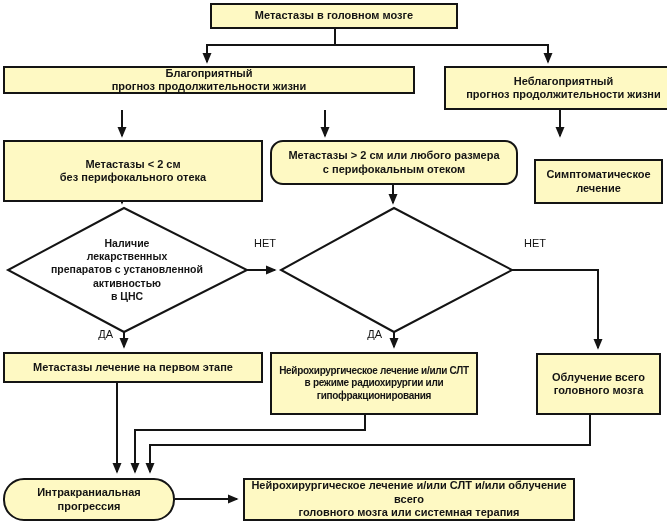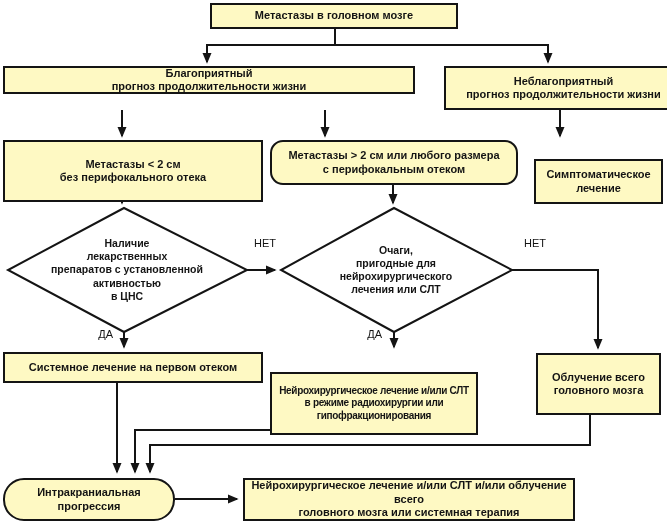--- a/index.html
+++ b/index.html
@@ -9,21 +9,21 @@
   .connectors { position:absolute; left:0; top:0; width:667px; height:525px; }
   .conn { stroke:#141414; stroke-width:2; fill:none; }
   .diamond { fill:#ffffff; stroke:#141414; stroke-width:2; }
   .node {
     position:absolute; border:2px solid #141414; background:#fef9c3;
     display:flex; align-items:center; justify-content:center;
     text-align:center; white-space:pre-line;
     font-size:11px; font-weight:bold; line-height:1.22; color:#141414;
     padding:10px 3px;
   }
-  .node.small { font-size:10px; letter-spacing:-0.3px;margin-top:20px; }
+  .node.small { font-size:10px; letter-spacing:-0.3px; }
   .dtext {
     position:absolute; display:flex; align-items:center; justify-content:center;
     text-align:center; white-space:pre-line;
     font-size:10.5px; font-weight:bold; line-height:1.24; color:#141414;
   }
   .edge-label {
     position:absolute; font-size:11px; font-weight:normal; color:#141414; text-align:right;
   }
 </style>
 </head>
@@ -80,26 +80,22 @@
 
   <div class="node" style="left:534px; top:140px; width:129px; height:45px;margin-top:19px;">Симптоматическое
 лечение</div>
 
   <div class="dtext" style="left:37px; top:224px; width:180px; height:92px;">Наличие
 лекарственных
 препаратов с установленной
 активностью
 в ЦНС</div>
 
-  <div class="dtext" style="left:306px; top:232px; width:180px; height:76px;">Очаги,
-пригодные для
-нейрохирургического
-лечения или СЛТ</div>
 
-  <div class="node" style="left:3px; top:352px; width:260px; height:31px;">Системное лечение на первом отеком</div>
+  <div class="node" style="left:3px; top:352px; width:260px; height:31px;">Метастазы лечение на первом этапе</div>
 
   <div class="node small" style="left:270px; top:352px; width:208px; height:63px;">Нейрохирургическое лечение и/или СЛТ
 в режиме радиохирургии или
 гипофракционирования</div>
 
   <div class="node" style="left:536px; top:353px; width:125px; height:62px;">Облучение всего
 головного мозга</div>
 
   <div class="node" style="left:3px; top:478px; width:172px; height:43px;border-radius:21px;">Интракраниальная
 прогрессия</div>

